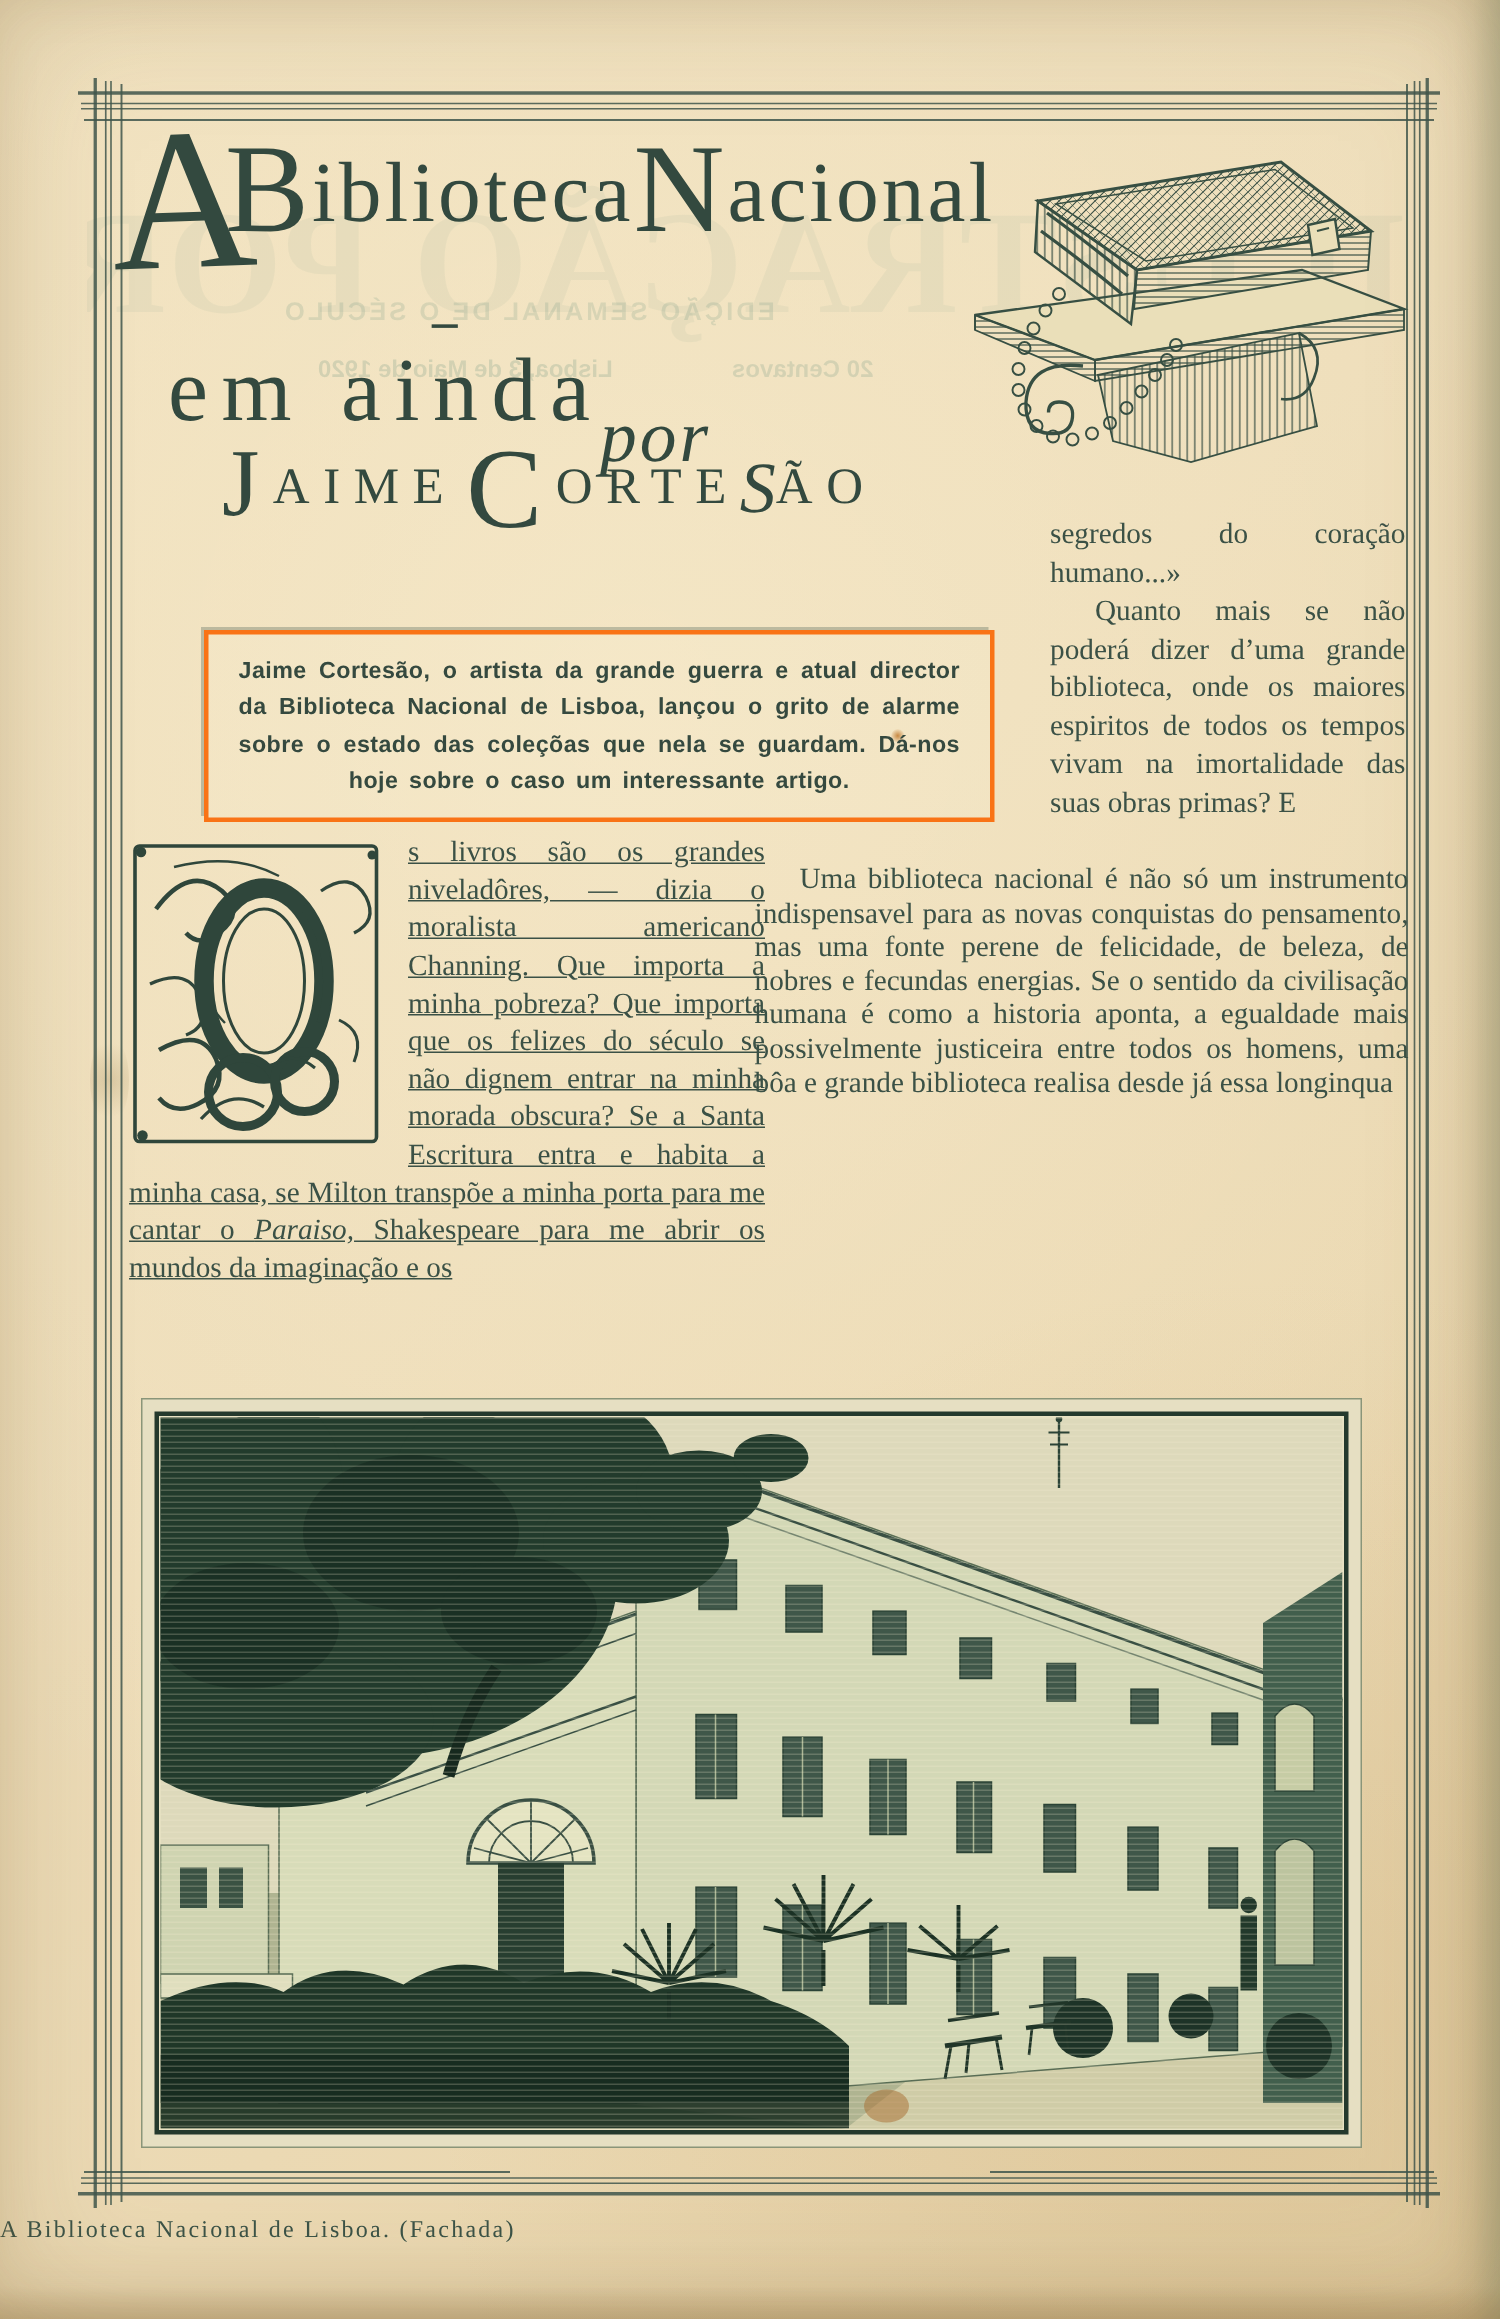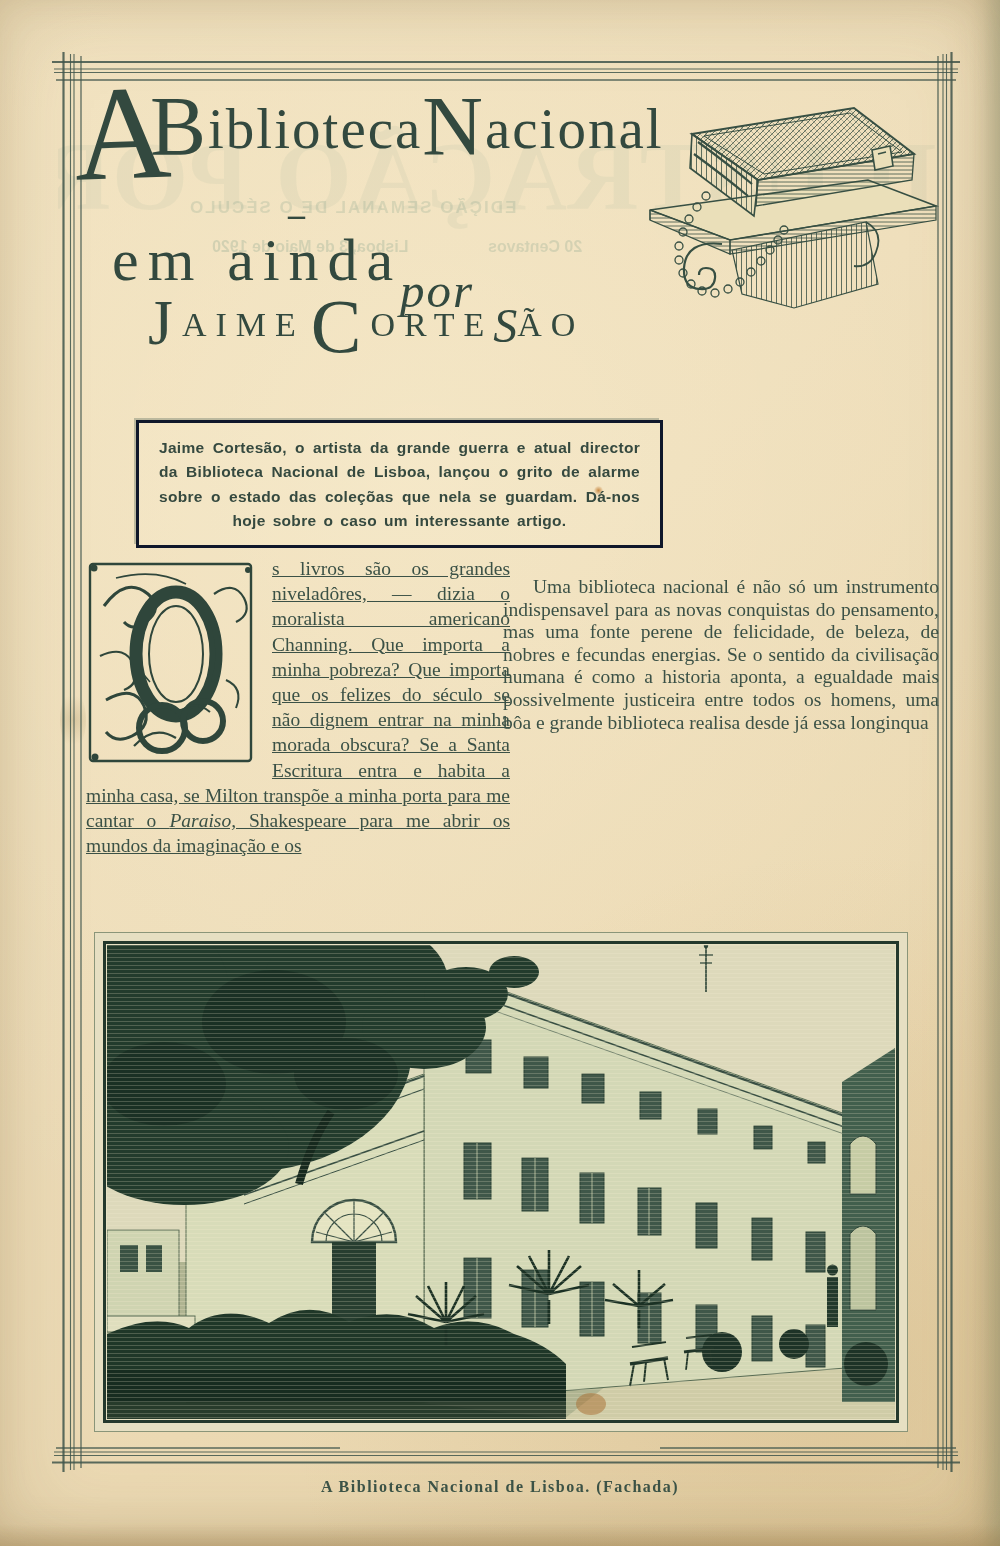--- a/index.html
+++ b/index.html
@@ -42,37 +42,37 @@
   .t-line1 .cap{font-size:84px;line-height:0;vertical-align:-7px;}
   .t-dash{left:288px;top:196px;font-size:34px;font-weight:bold;}
   .t-line2{left:112px;top:226px;font-size:60px;letter-spacing:9px;white-space:nowrap;}
   .byline-por{left:400px;top:262px;font-size:49px;font-style:italic;letter-spacing:2px;}
   .author-line{left:148px;top:306px;font-size:34px;letter-spacing:9px;white-space:nowrap;}
   .author-line .init-j{font-size:64px;line-height:0;vertical-align:-8px;}
   .author-line .init-c{font-size:76px;line-height:0;vertical-align:-16px;margin-left:6px;}
   .author-line .swash-s{font-style:italic;font-size:48px;line-height:0;vertical-align:-6px;letter-spacing:0;}
   
   .lede-box{left:136px;top:420px;width:527px;box-sizing:border-box;
-    border:3px solid #0f172a;box-shadow:-3px -3px 0 -1px rgba(62,86,75,.3);
+    border:3px solid #f97316;box-shadow:-3px -3px 0 -1px rgba(62,86,75,.3);
     padding:13px 20px 11px;background:rgba(255,248,222,.12);}
   .lede-box p{margin:0;font-family:"Liberation Sans",sans-serif;font-weight:bold;
     font-size:15.5px;line-height:1.58;letter-spacing:.3px;word-spacing:2.5px;
     text-align:justify;text-align-last:center;color:#35493f;}
   
   .serif-col{font-size:19.5px;text-align:justify;color:#3b5146;}
   .col-right-narrow{left:700px;top:344px;width:237px;line-height:25.5px;}
   .col-right-wide{left:503px;top:576px;width:436px;line-height:22.6px;}
   .col-left{left:86px;top:556px;width:424px;line-height:25.2px;text-decoration:underline;}
   .serif-col p{margin:0;}
   .p-indent{text-indent:30px;}
   .dropcap-box{float:left;width:172px;height:208px;margin:4px 14px 2px 0;}
   .it{font-style:italic;}
   
   .photo-fig{left:94px;top:932px;width:814px;height:500px;}
-  .caption{left:0;top:1478px;width:1000px;text-align:center;font-weight:bold;
+  .caption{left:0;top:1478px;width:1000px;font-weight:normal;
     font-size:16px;letter-spacing:1.5px;color:#3b5348;}
   
   .book-art{left:634px;top:80px;width:312px;height:238px;}
 </style>
 </head>
 <body>
 
 <div class="ghost ghost-masthead">ILUSTRAÇÃO PORTUGUEZA</div>
 <div class="ghost ghost-edition">EDIÇÃO SEMANAL DE O SÉCULO</div>
 <div class="ghost ghost-date">Lisboa, 3 de Maio de 1920</div>
@@ -168,20 +168,22 @@
         <circle cx="150" cy="150" r="4"></circle>
     </g>
   </g>
 </svg>
 
 <div class="abs lede-box">
   <p>Jaime Cortesão, o artista da grande guerra e atual director da Biblioteca Nacional de Lisboa, lançou o grito de alarme sobre o estado das coleçõas que nela se guardam. Dá-nos hoje sobre o caso um interessante artigo.</p>
 </div>
 
 <div class="abs serif-col col-right-narrow">
+  <p>segredos do coração humano...»</p>
+  <p class="p-indent">Quanto mais se não poderá dizer d’uma grande biblioteca, onde os maiores espiritos de todos os tempos vivam na imortalidade das suas obras primas? E</p>
 </div>
 
 <div class="abs serif-col col-right-wide">
   <p class="p-indent">Uma biblioteca nacional é não só um instrumento indispensavel para as novas conquistas do pensamento, mas uma fonte perene de felicidade, de beleza, de nobres e fecundas energias. Se o sentido da civilisação humana é como a historia aponta, a egualdade mais possivelmente justiceira entre todos os homens, uma bôa e grande biblioteca realisa desde já essa longinqua</p>
 </div>
 
 <div class="abs serif-col col-left">
   <div class="dropcap-box">
     <svg width="172" height="208" viewBox="0 0 172 208">
       <g stroke="#2f463b" fill="none">

